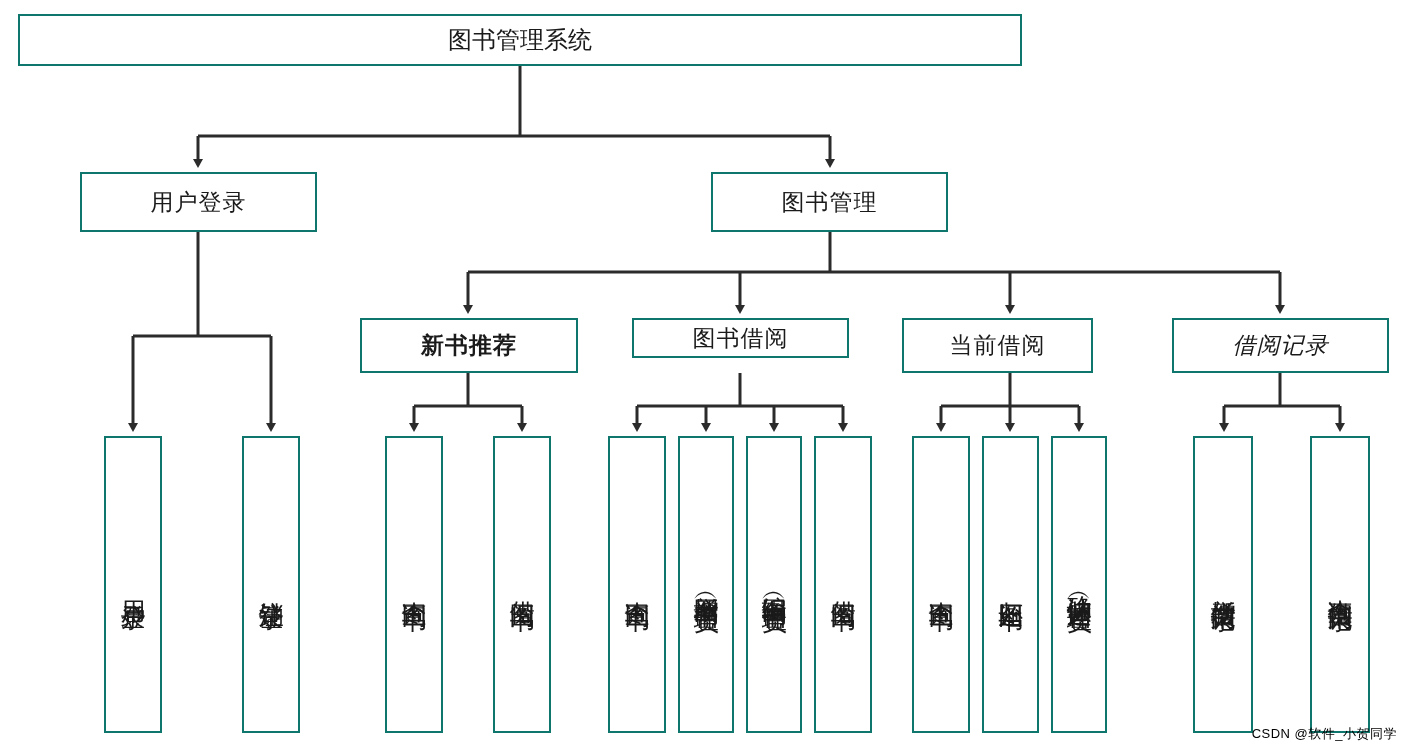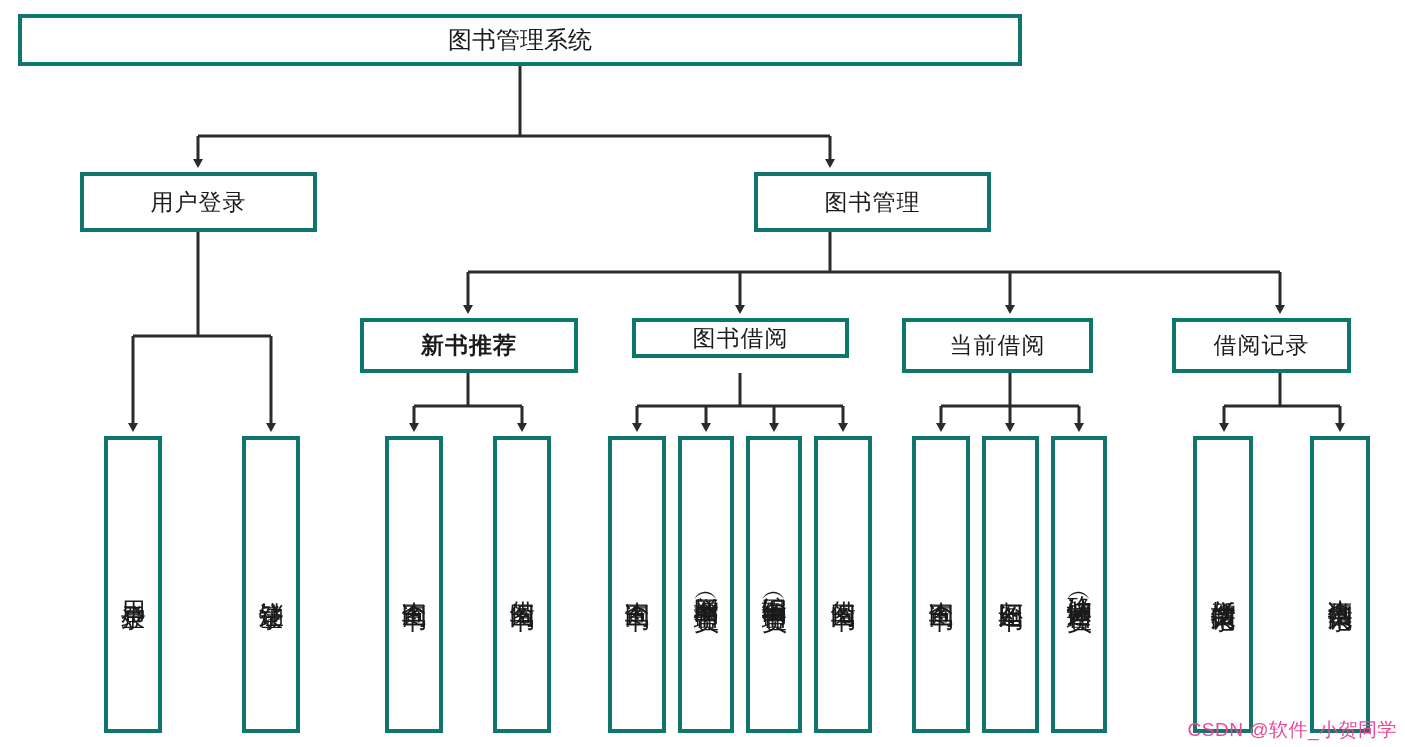--- a/index.html
+++ b/index.html
@@ -20,21 +20,21 @@
   #edges {
     position: absolute;
     left: 0;
     top: 0;
     width: 1405px;
     height: 747px;
   }
   .node {
     position: absolute;
     box-sizing: border-box;
-    border: 4px solid #0f766e;
+    border: 2px solid #0f766e;
     background: #ffffff;
     display: flex;
     align-items: center;
     justify-content: center;
     color: #1a1a1a;
   }
   .node.horiz {
     font-size: 23px;
     letter-spacing: 1px;
   }
@@ -52,22 +52,22 @@
   }
   .node.leaf .vtext {
     writing-mode: vertical-rl;
     text-orientation: upright;
     display: block;
   }
   .watermark {
     position: absolute;
     right: 8px;
     bottom: 4px;
-    font-size: 19px;
-    color: #ec4899;
+    font-size: 13px;
+    color: #000000;
     letter-spacing: 0.5px;
     white-space: nowrap;
   }
 </style>
 </head>
 <body>
 
 <div id="canvas">
 
   <svg id="edges" viewBox="0 0 1405 747" xmlns="http://www.w3.org/2000/svg">
@@ -120,34 +120,34 @@
     </g>
   </svg>
 
   <div class="node root" style="left:18px; top:14px; width:1004px; height:52px;">
     <span>图书管理系统</span>
   </div>
 
   <div class="node horiz" style="left:80px; top:172px; width:237px; height:60px;">
     <span>用户登录</span>
   </div>
-  <div class="node horiz" style="left:754px; top:172px; width:237px; height:60px;">
+  <div class="node horiz" style="left:711px; top:172px; width:237px; height:60px;">
     <span>图书管理</span>
   </div>
 
   <div class="node horiz" style="left:360px; top:318px; width:218px; height:55px;font-weight:bold;">
     <span>新书推荐</span>
   </div>
   <div class="node horiz" style="left:632px; top:318px; width:217px; height:40px;">
     <span>图书借阅</span>
   </div>
   <div class="node horiz" style="left:902px; top:318px; width:191px; height:55px;">
     <span>当前借阅</span>
   </div>
-  <div class="node horiz" style="left:1172px; top:318px; width:179px; height:55px;">
+  <div class="node horiz" style="left:1172px; top:318px; width:217px; height:55px;font-style:italic;">
     <span>借阅记录</span>
   </div>
 
   <div class="node leaf" style="left:104px; top:436px; width:58px; height:297px;">
     <span class="vtext">用户登录</span>
   </div>
   <div class="node leaf" style="left:242px; top:436px; width:58px; height:297px;">
     <span class="vtext">注销登录</span>
   </div>
 

